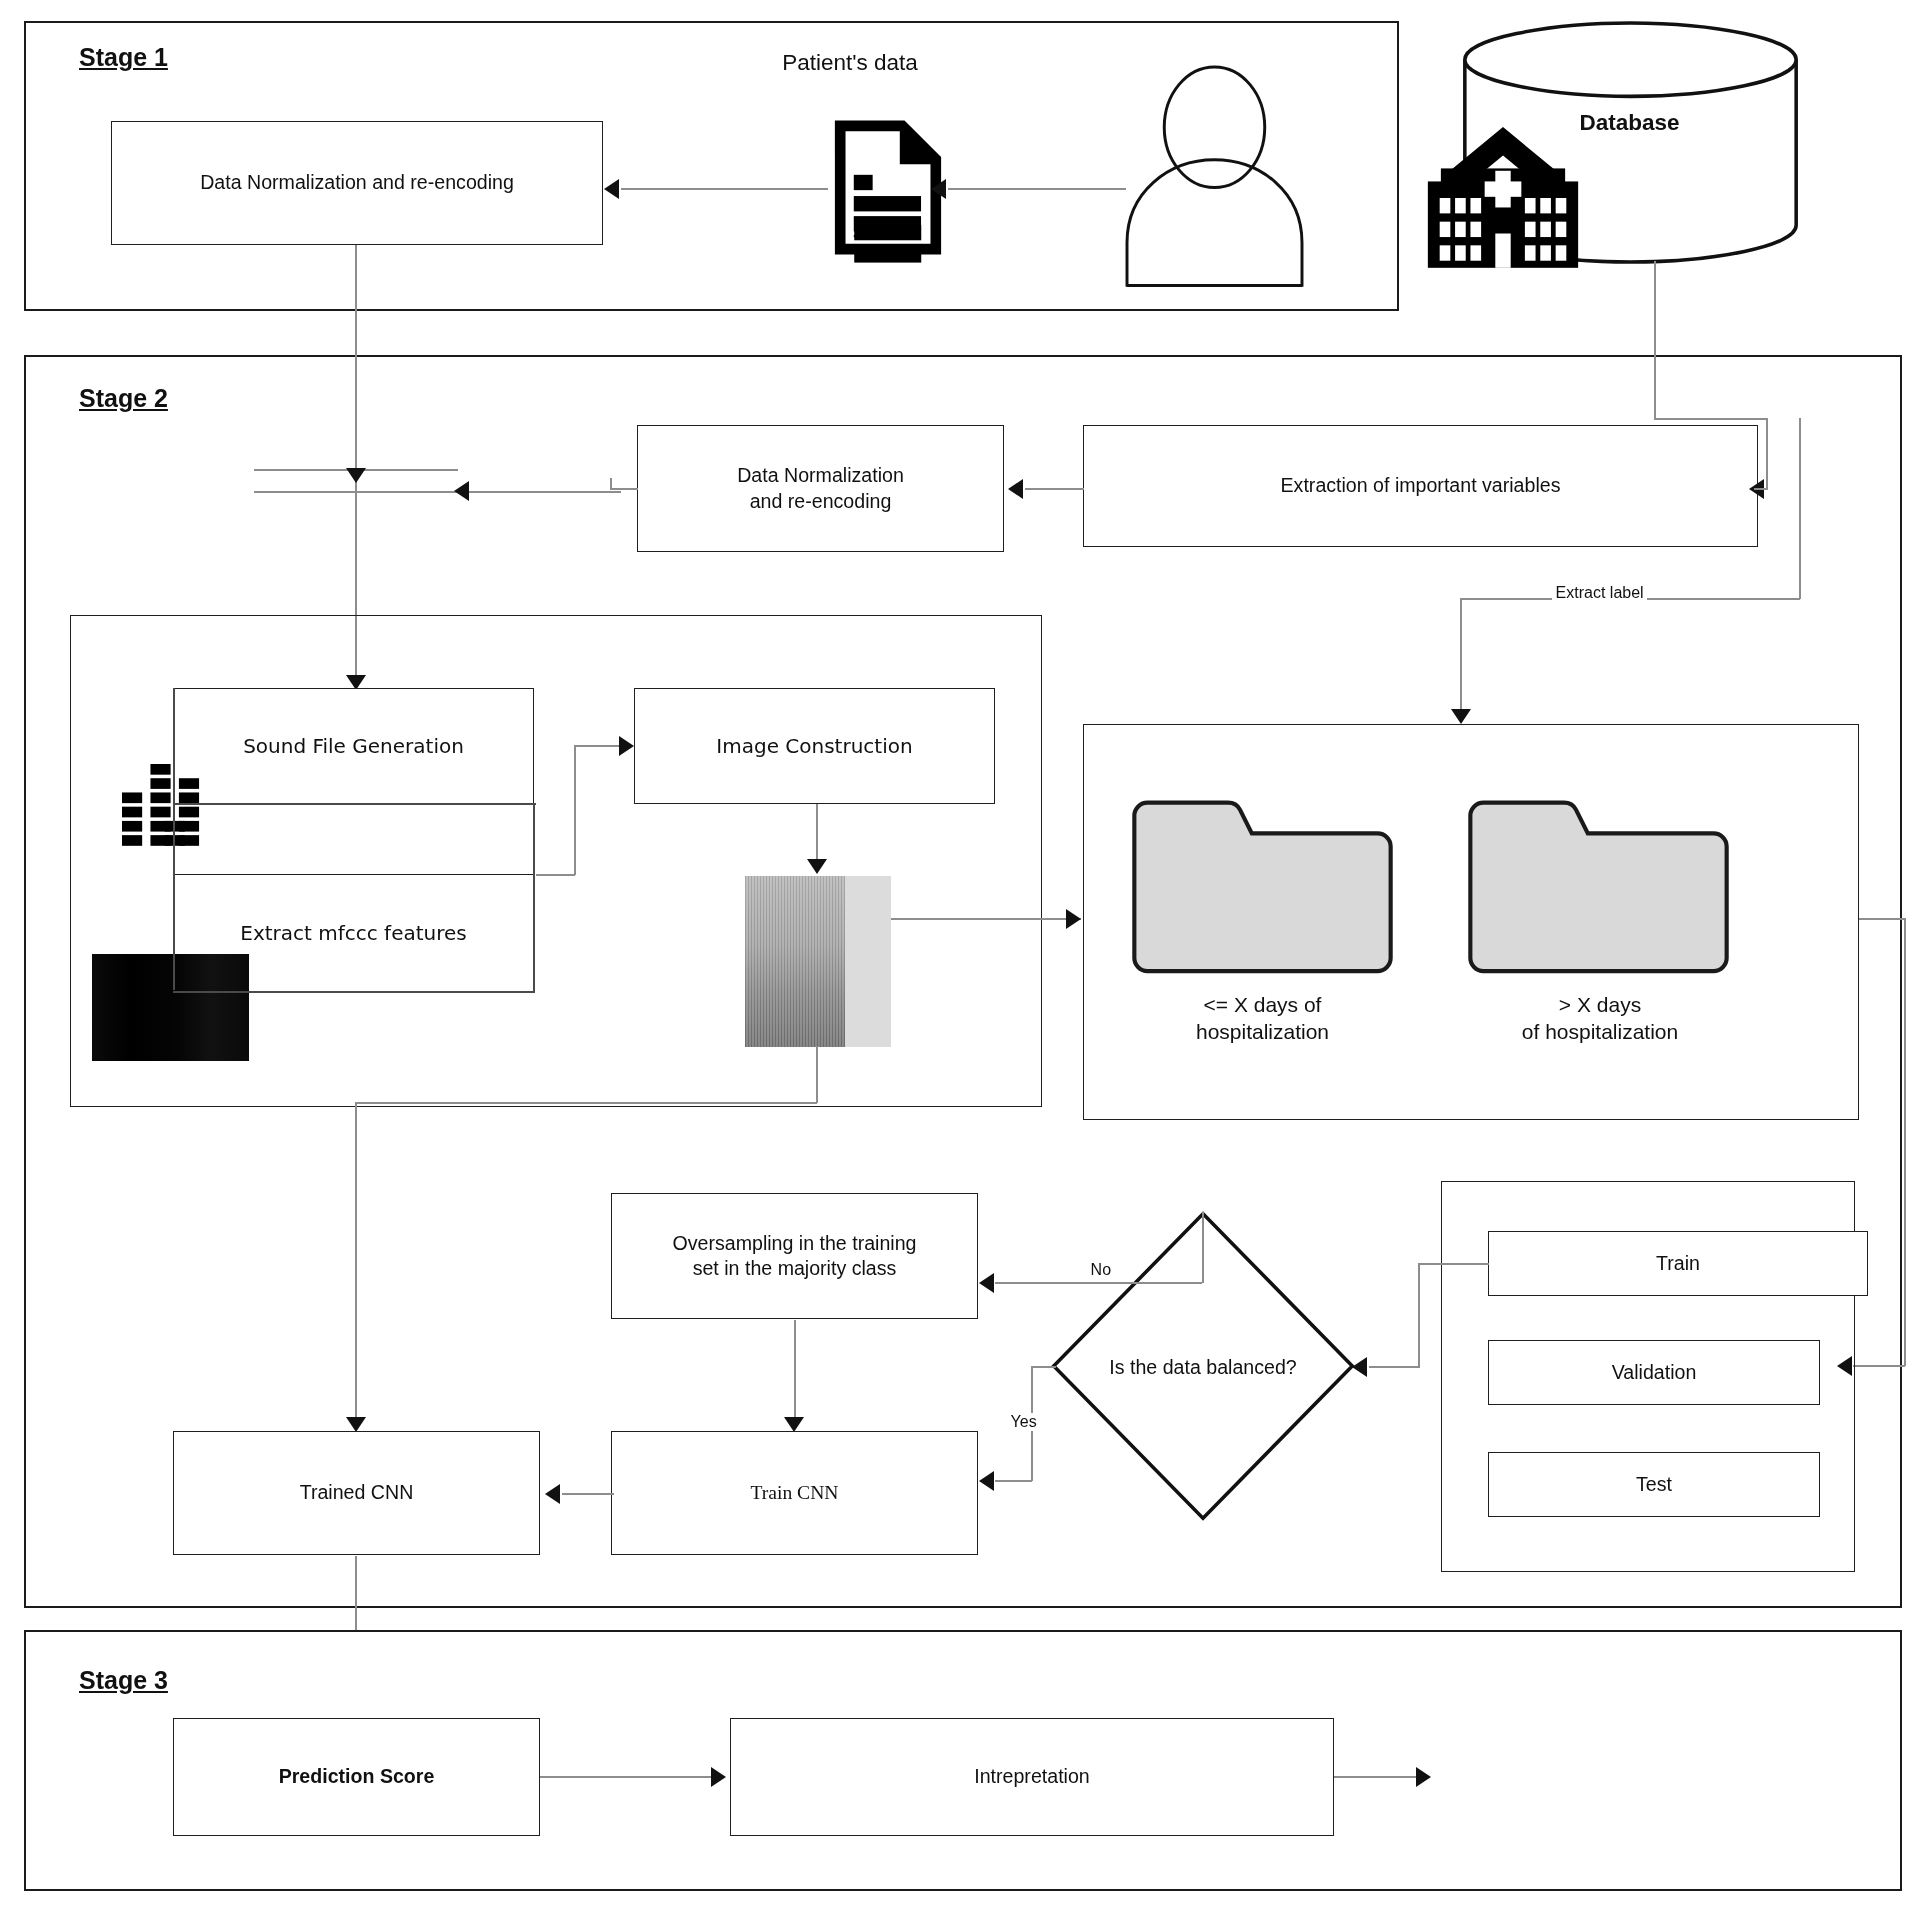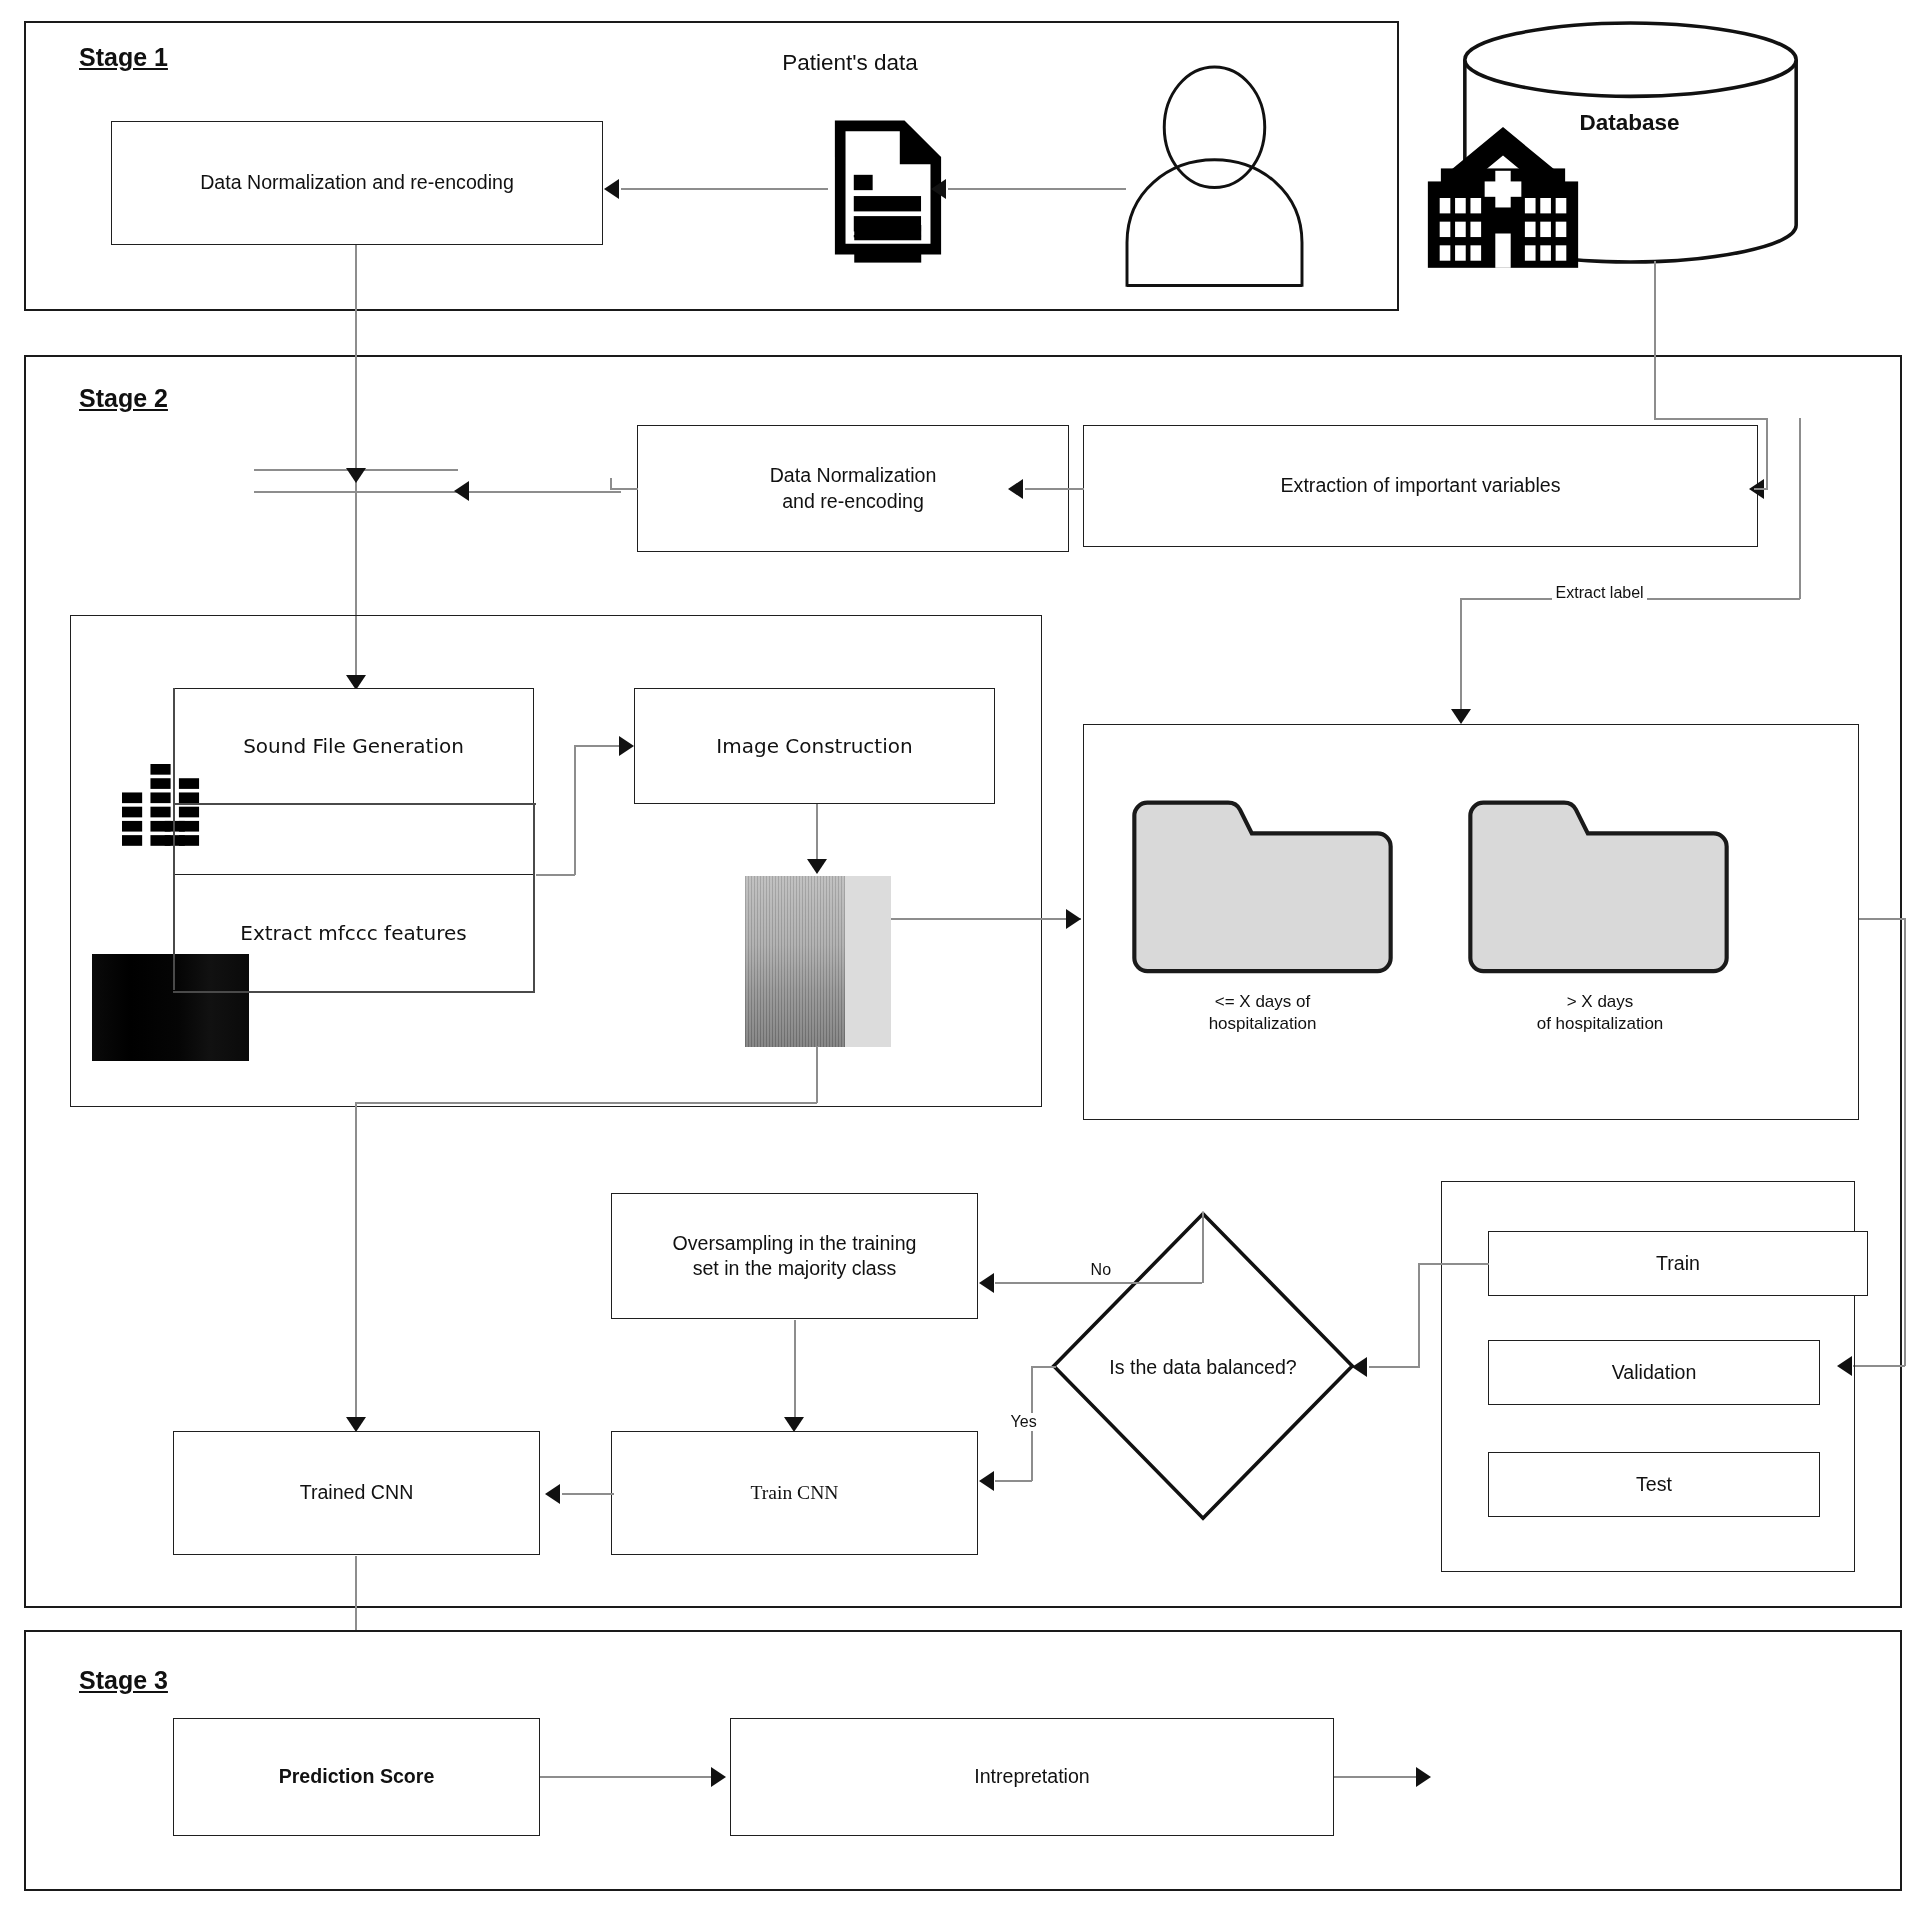--- a/index.html
+++ b/index.html
@@ -38,21 +38,21 @@
     padding:2.4px 6px;
   }
   .group-box{
     position:absolute;
     border:1.8px solid #1f1f1f;
     background:transparent;
     box-sizing:border-box;
   }
   .plain-text{
     position:absolute;
-    font-size:17px;
+    font-size:21px;
     color:#111;
     text-align:center;
     line-height:1.3;
     white-space:pre-line;
   }
   .big-text{
     position:absolute;
     font-size:22.5px;
     color:#111;
     text-align:center;
@@ -190,21 +190,21 @@
   <div class="stage-label" style="left:79px;top:384px;">Stage 2</div>
 
   <div class="vline" style="left:355px;top:245px;height:438px;"></div>
   <div class="arrow-d" style="left:346px;top:675px;"></div>
 
   <div class="hline" style="left:254px;top:469px;width:204px;"></div>
   <div class="hline" style="left:254px;top:491px;width:367px;"></div>
   <div class="arrow-d" style="left:346px;top:468px;"></div>
   <div class="arrow-l" style="left:454px;top:481px;"></div>
 
-  <div class="proc-box" style="left:637px;top:425px;width:432px;height:127px;white-space:pre-line;">Data Normalization
+  <div class="proc-box" style="left:637px;top:425px;width:367px;height:127px;white-space:pre-line;">Data Normalization
 and re-encoding</div>
 
   <div class="hline" style="left:610px;top:488px;width:28.4px;"></div>
   <div class="vline" style="left:610px;top:478px;height:12px;"></div>
 
   <div class="proc-box" style="left:1083px;top:425px;width:675px;height:122px;">Extraction of important variables</div>
 
   <div class="hline" style="left:1025px;top:488px;width:59px;"></div>
   <div class="arrow-l" style="left:1008px;top:479px;"></div>
 

